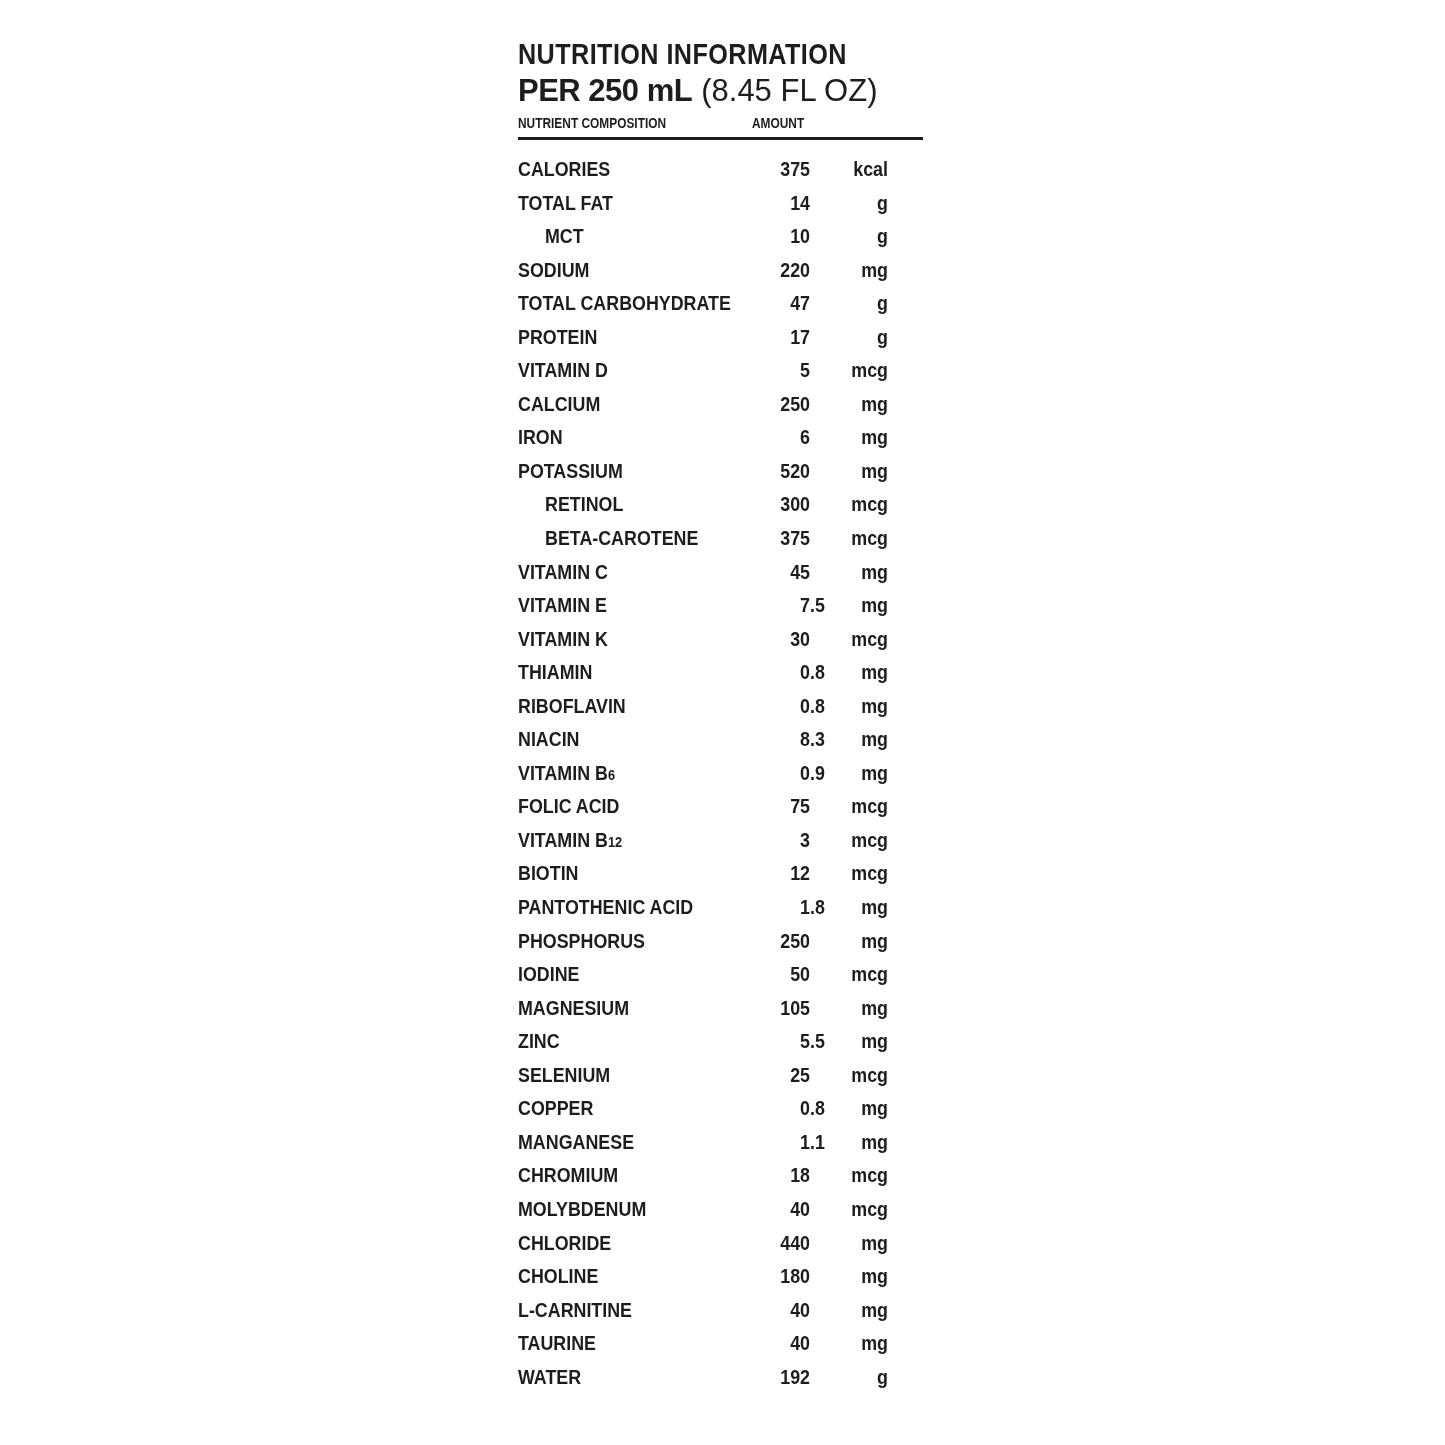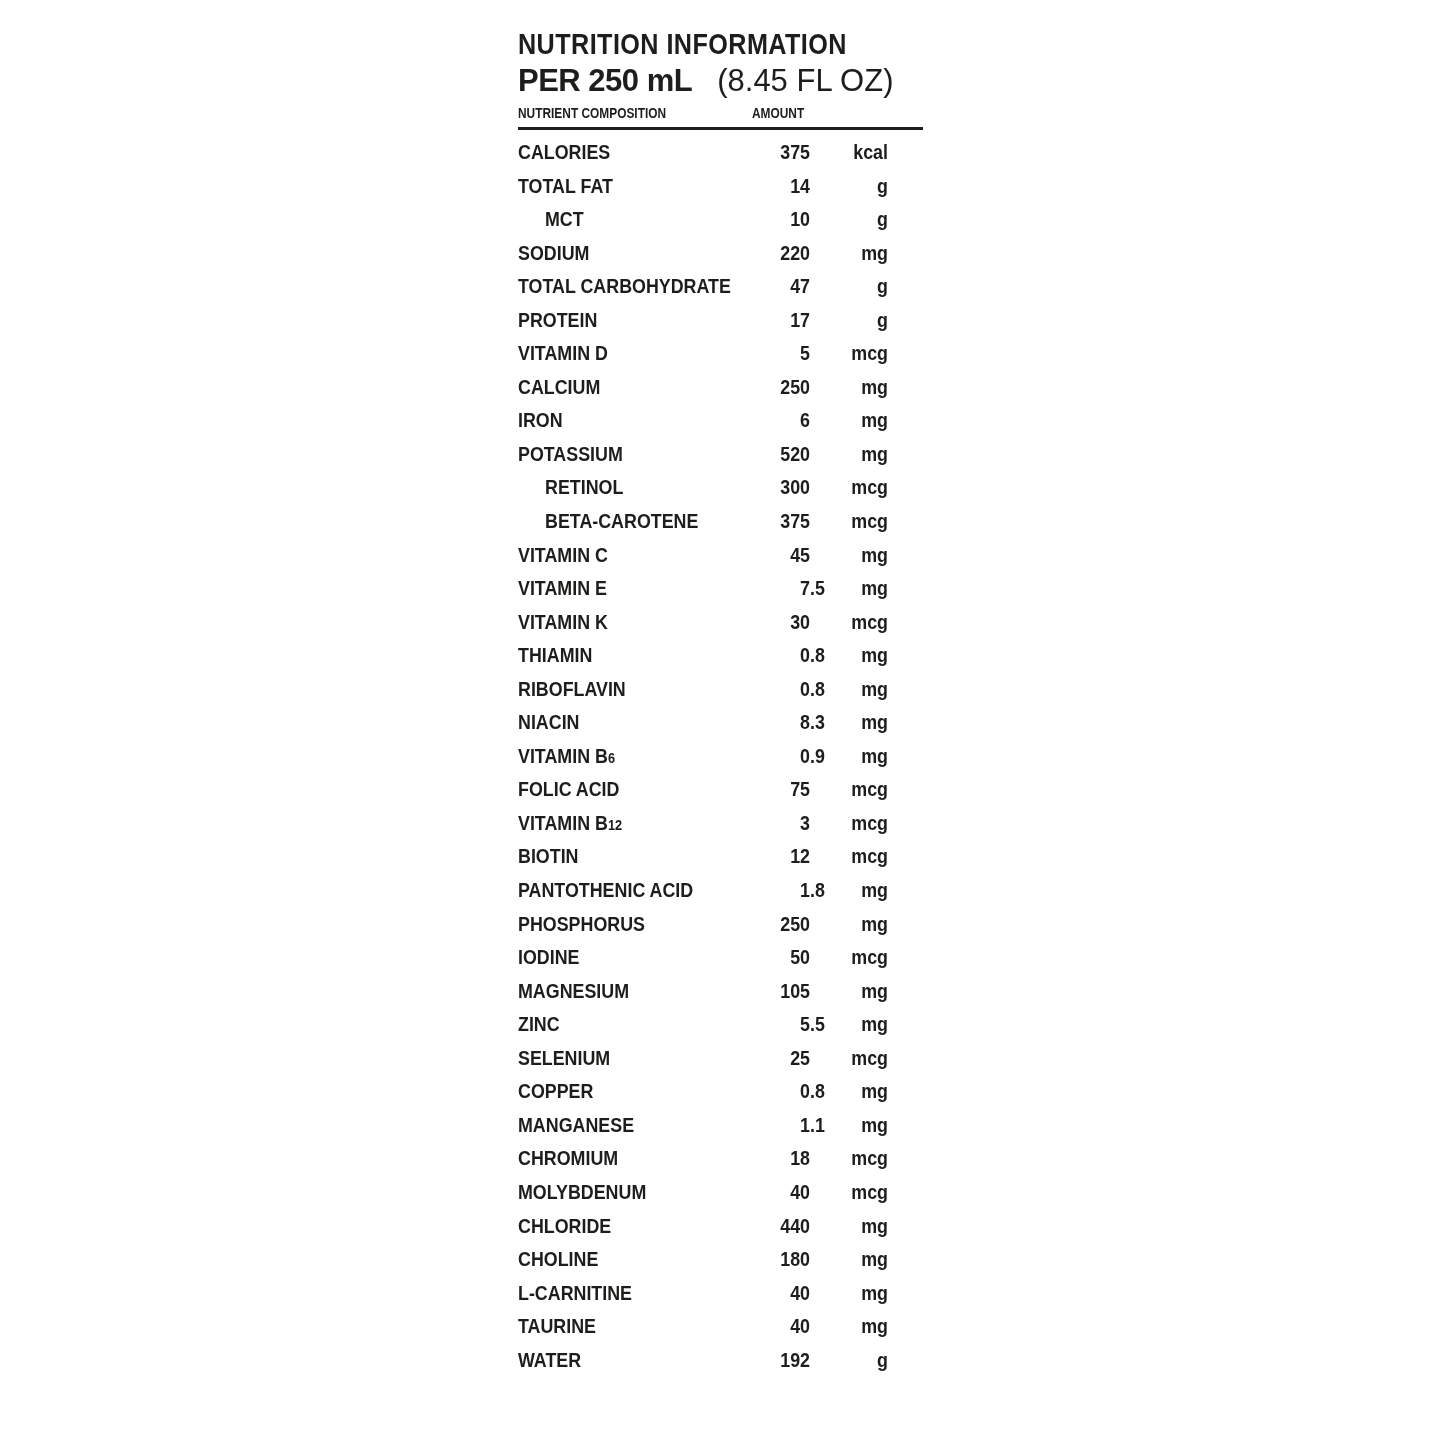--- a/index.html
+++ b/index.html
@@ -11,40 +11,40 @@
     width: 1445px;
     height: 1445px;
     position: relative;
     overflow: hidden;
     font-family: "Liberation Sans", sans-serif;
     color: #1d1d1b;
   }
   .panel {
     position: absolute;
     left: 518px;
-    top: 27px;
+    top: 37px;
     width: 406px;
   }
   .title {
     font-size: 30px;
     font-weight: 700;
     line-height: 34px;
     height: 34px;
     white-space: nowrap;
     letter-spacing: 0.5px;
     transform: scaleX(0.84);
     transform-origin: 0 50%;
   }
   .subtitle {
     height: 40px;
     line-height: 40px;
     font-size: 31px;
     white-space: nowrap;
   }
-  .subtitle .b { font-weight: 700; margin-right: 25px; letter-spacing: -0.5px; }
+  .subtitle .b { font-weight: 700; margin-right: 9px; letter-spacing: -0.5px; }
   .subtitle .r { font-weight: 400; text-align: center; }
   .cols {
     position: relative;
     height: 24px;
     line-height: 24px;
     font-size: 14px;
     font-weight: 700;
   }
   .col-nutrient {
     position: absolute;
@@ -59,21 +59,21 @@
     white-space: nowrap;
     transform: scaleX(0.85);
     transform-origin: 0 50%;
   }
   .rule {
     width: 405px;
     height: 3px;
     background: #1d1d1b;
     margin-top: 2px;
   }
-  .rows { margin-top: 5px; }
+  .rows { margin-top: 12px; }
   .row {
     position: relative;
     height: 33.55px;
     line-height: 33.55px;
     font-size: 21px;
     font-weight: 700;
   }
   .row .label {
     position: absolute;
     left: 0;

